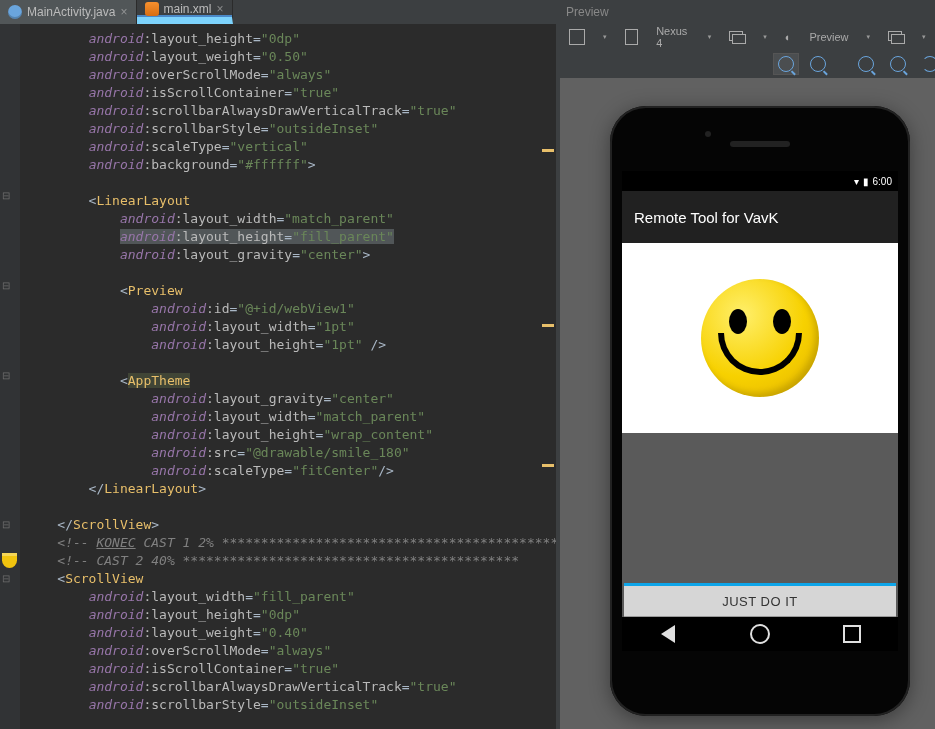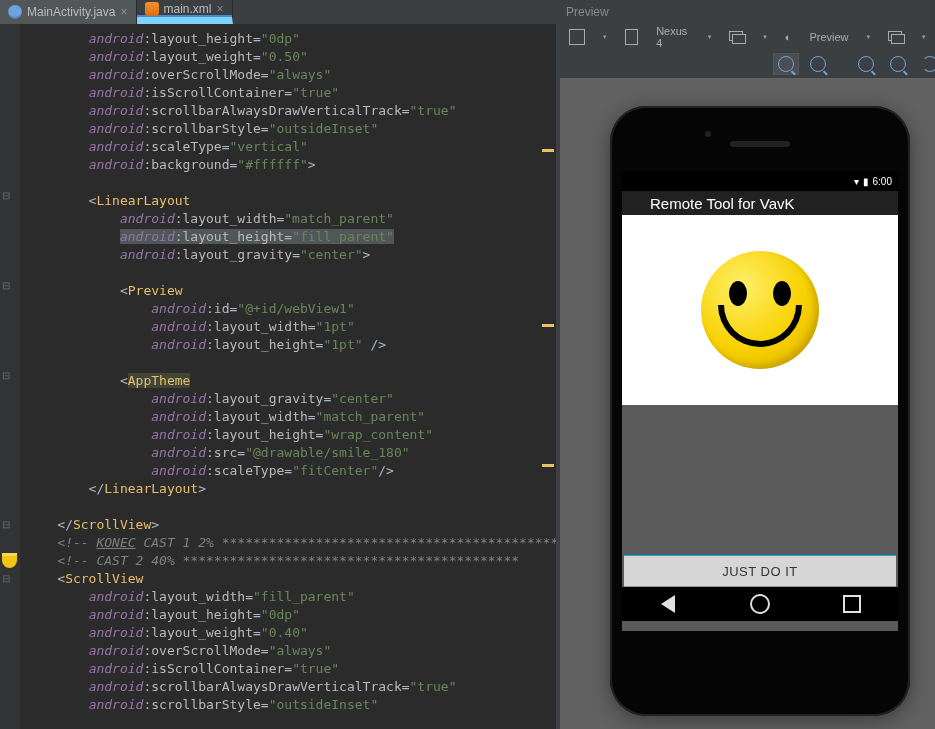--- a/index.html
+++ b/index.html
@@ -104,22 +104,22 @@
   .cam { position:absolute; top:25px; left:95px; width:6px; height:6px; border-radius:50%; background:#222;}
   .screen {
     position:absolute; top:65px; left:12px; width:276px; height:460px;
     background:#5a5a5a;
   }
   .statusbar {
     height:20px; background:#000; display:flex; justify-content:flex-end; align-items:center;
     gap:4px; padding-right:6px; font-size:10px; color:#fff;
   }
   .titlebar {
-    height:24px; background:#212121; color:#fff; display:flex; align-items:center;
-    padding-left:28px; font-size:15px;
+    height:52px; background:#212121; color:#fff; display:flex; align-items:center;
+    padding-left:12px; font-size:15px;
   }
   .content-img {
     height:190px; background:#fff; display:flex; justify-content:center; align-items:center;
   }
   .smiley {
     width:118px; height:118px; border-radius:50%;
     background: radial-gradient(circle at 35% 30%, #ffef6a, #f7d100 55%, #e0b000);
     position:relative;
     box-shadow: inset -4px -4px 6px rgba(0,0,0,.15);
   }
@@ -132,21 +132,21 @@
     position:absolute; bottom:22px; left:50%; transform:translateX(-50%);
     width:72px; height:36px; border:6px solid #000; border-top:none;
     border-radius:0 0 72px 72px;
   }
   .before-btn {height:150px;}
   .app-button {
     height:30px;
     background:#d6d6d6;
     display:flex; justify-content:center; align-items:center;
     font-size:13px; color:#333; letter-spacing:.5px;
-    border-top:1px solid #0ea5e9;border-bottom:1px solid #999;margin:0 2px;
+    border-top:3px solid #0ea5e9;border-bottom:1px solid #999;margin:0 2px;
   }
   .navbar {
     height:34px; background:#000; display:flex; justify-content:space-around; align-items:center;
     color:#e0e0e0;
   }
   .nav-btn {width:22px; height:22px; display:flex; align-items:center; justify-content:center; font-size:18px;}
   .nav-tri { width:0;height:0;border-top:9px solid transparent;border-bottom:9px solid transparent;border-right:14px solid #e0e0e0;}
   .nav-circ{ width:16px;height:16px;border:2px solid #e0e0e0;border-radius:50%;}
   .nav-sq { width:14px;height:14px;border:2px solid #e0e0e0;}
   .tb-icon { width:14px; height:14px; display:inline-block; }

